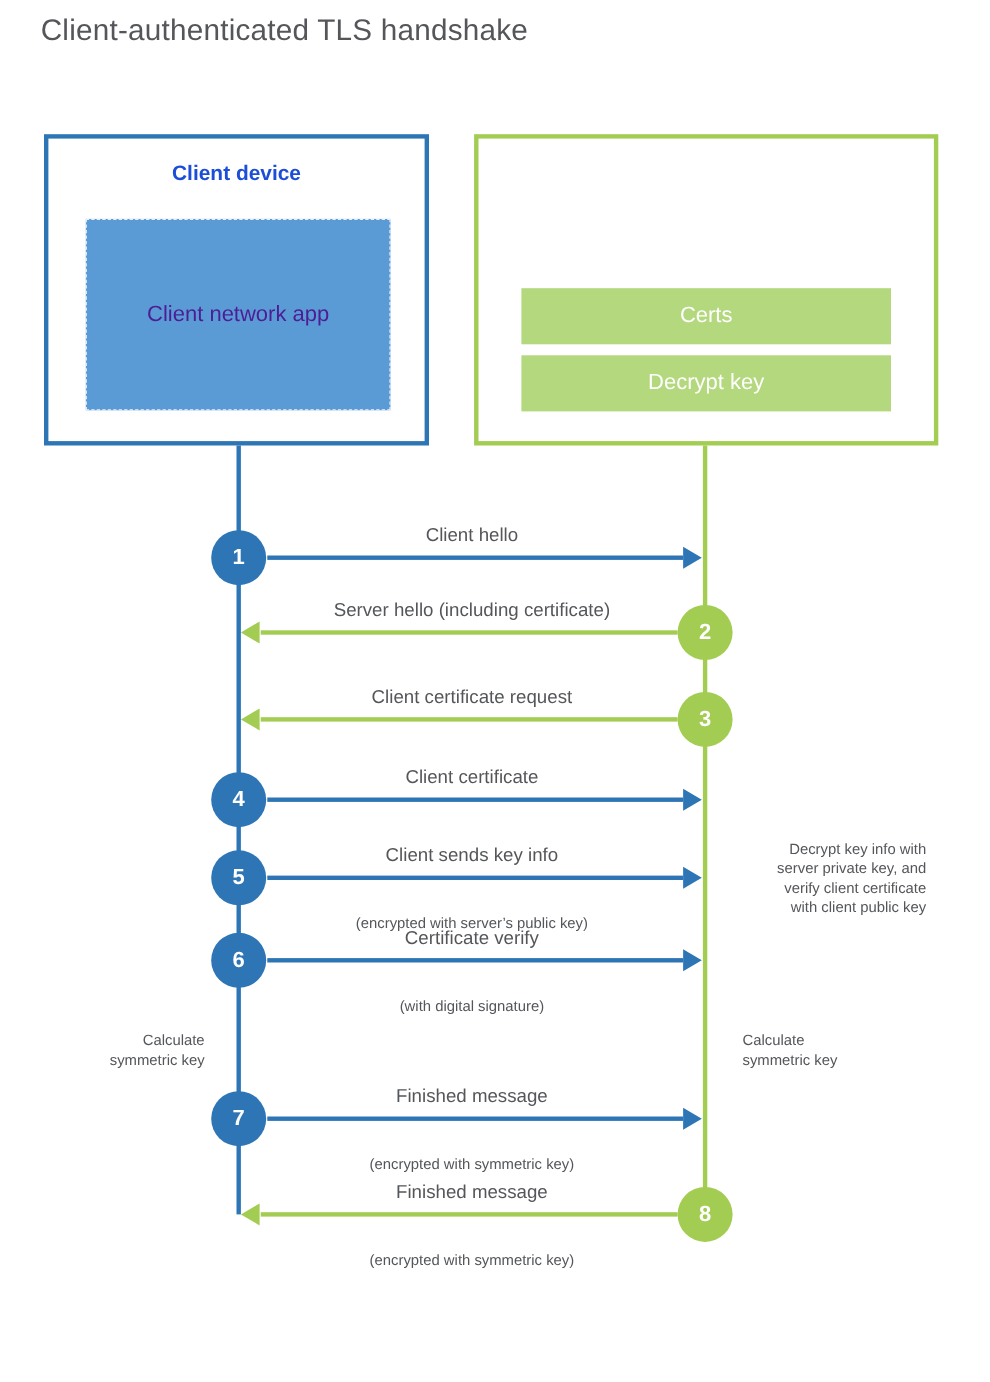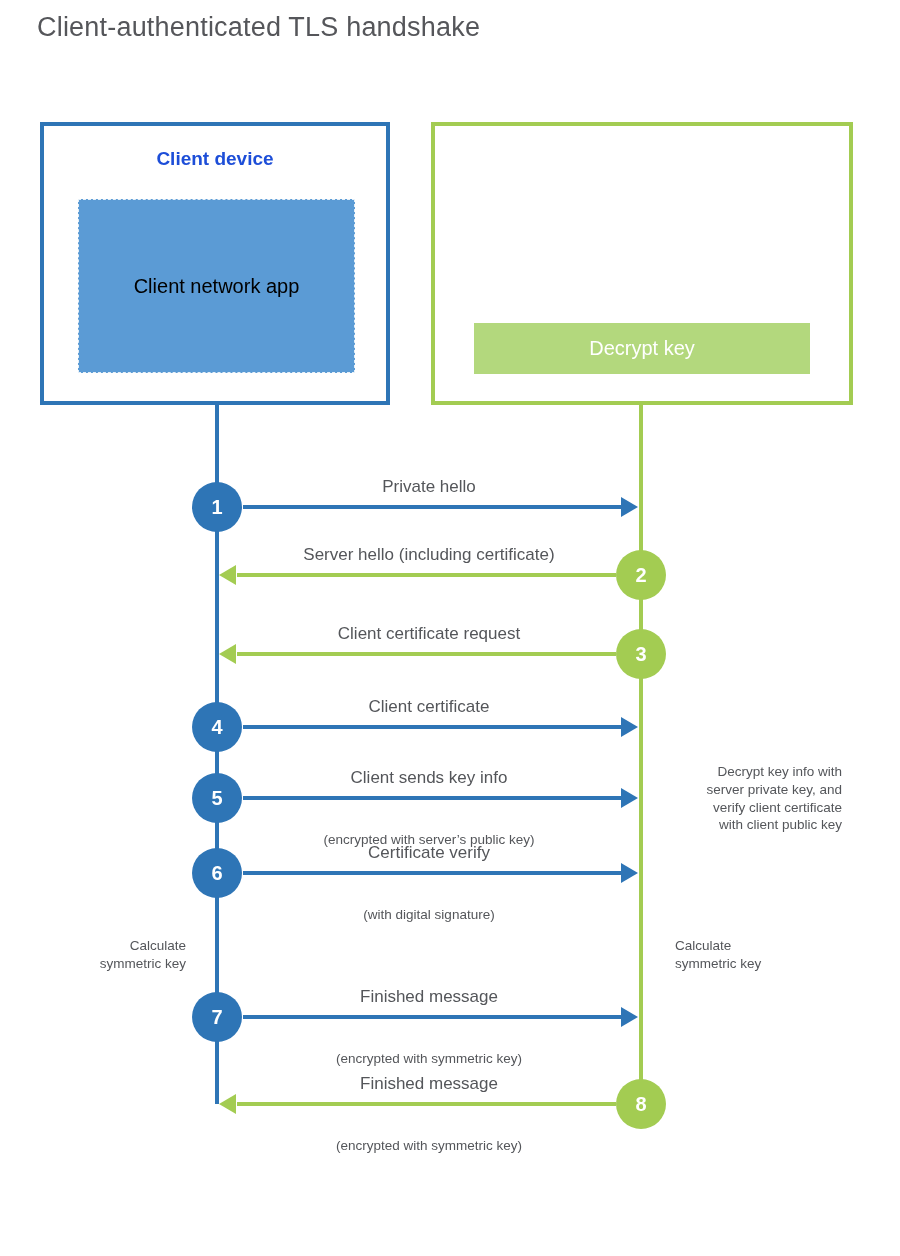--- a/index.html
+++ b/index.html
@@ -16,21 +16,21 @@
   .client-box{left:40px;width:350px;border:4px solid #2e75b6;}
   .server-box{left:431px;width:422px;border:4px solid #a3cc52;}
   .actor-title{
     position:absolute;top:22px;left:0;width:100%;text-align:center;
     font-size:19px;font-weight:700;color:#1d4ed8;
   }
   .app-box{
     position:absolute;left:34px;top:73px;width:277px;height:174px;background:#5b9bd5;
     border:1px dashed rgba(255,255,255,0.85);box-sizing:border-box;
     display:flex;align-items:center;justify-content:center;text-align:center;
-    color:#000000;font-size:20px;line-height:1.45;font-weight:400;
+    color:#4c1d95;font-size:20px;line-height:1.45;font-weight:400;
   }
   .module-bar{
     position:absolute;left:39px;width:336px;height:51px;background:#b3d87d;
     display:flex;align-items:center;justify-content:center;
     color:#ffffff;font-size:20px;font-weight:400;
   }
   
   .lifeline{position:absolute;top:405px;width:4px;height:699px;}
   .lifeline.blue{left:215px;background:#2e75b6;}
   .lifeline.green{left:639px;background:#a3cc52;}
@@ -70,28 +70,29 @@
 <div class="canvas">
 
   <div class="title">Client-authenticated TLS handshake</div>
 
   <div class="actor-box client-box">
     <div class="actor-title">Client device</div>
     <div class="app-box">Client network app</div>
   </div>
 
   <div class="actor-box server-box">
+    <div class="module-bar" style="top:136px;">Certs</div>
     <div class="module-bar" style="top:197px;">Decrypt key</div>
   </div>
 
   <div class="lifeline blue"></div>
   <div class="lifeline green"></div>
 
   <div class="step-row" style="top:507px;">
-    <div class="msg-label">Private hello</div>
+    <div class="msg-label">Client hello</div>
     <div class="arrow-line blue"></div>
     <div class="arrow-head blue"></div>
     <div class="badge blue">1</div>
   </div>
 
   <div class="step-row" style="top:575px;">
     <div class="msg-label">Server hello (including certificate)</div>
     <div class="arrow-line green"></div>
     <div class="arrow-head green"></div>
     <div class="badge green">2</div>

